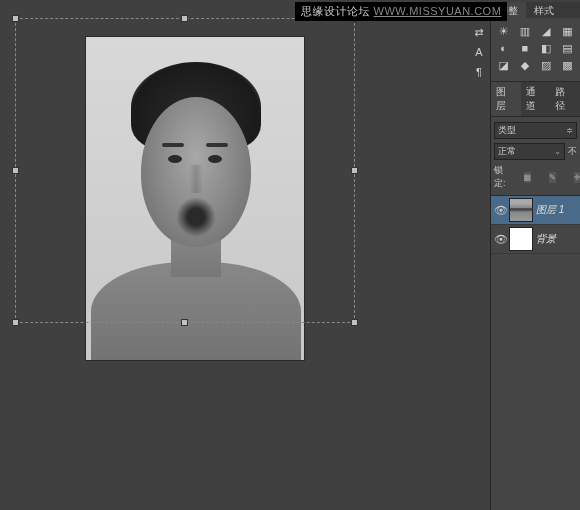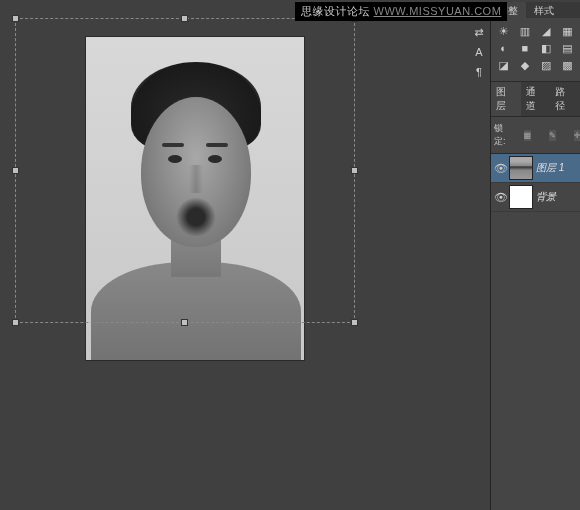--- a/index.html
+++ b/index.html
@@ -129,20 +129,33 @@
     </div>
   </div>
 
   <div class="panel-tabs">
     <div class="ptab active">图层</div>
     <div class="ptab">通道</div>
     <div class="ptab">路径</div>
   </div>
 
   <div class="layer-opts">
+    <div class="drop-row">
+      <div class="dropdown" style="flex:1">
+        <span>类型</span>
+        <span class="chevron">≑</span>
+      </div>
+    </div>
+    <div class="drop-row">
+      <div class="dropdown" style="flex:1">
+        <span>正常</span>
+        <span class="chevron">⌄</span>
+      </div>
+      <span class="opt-label">不</span>
+    </div>
     <div class="lock-row">
       <span class="opt-label">锁定:</span>
       <span class="lock-icon">▦</span>
       <span class="lock-icon">✎</span>
       <span class="lock-icon">✛</span>
       <span class="lock-icon">⬚</span>
     </div>
   </div>
 
   <div class="layers-list">

